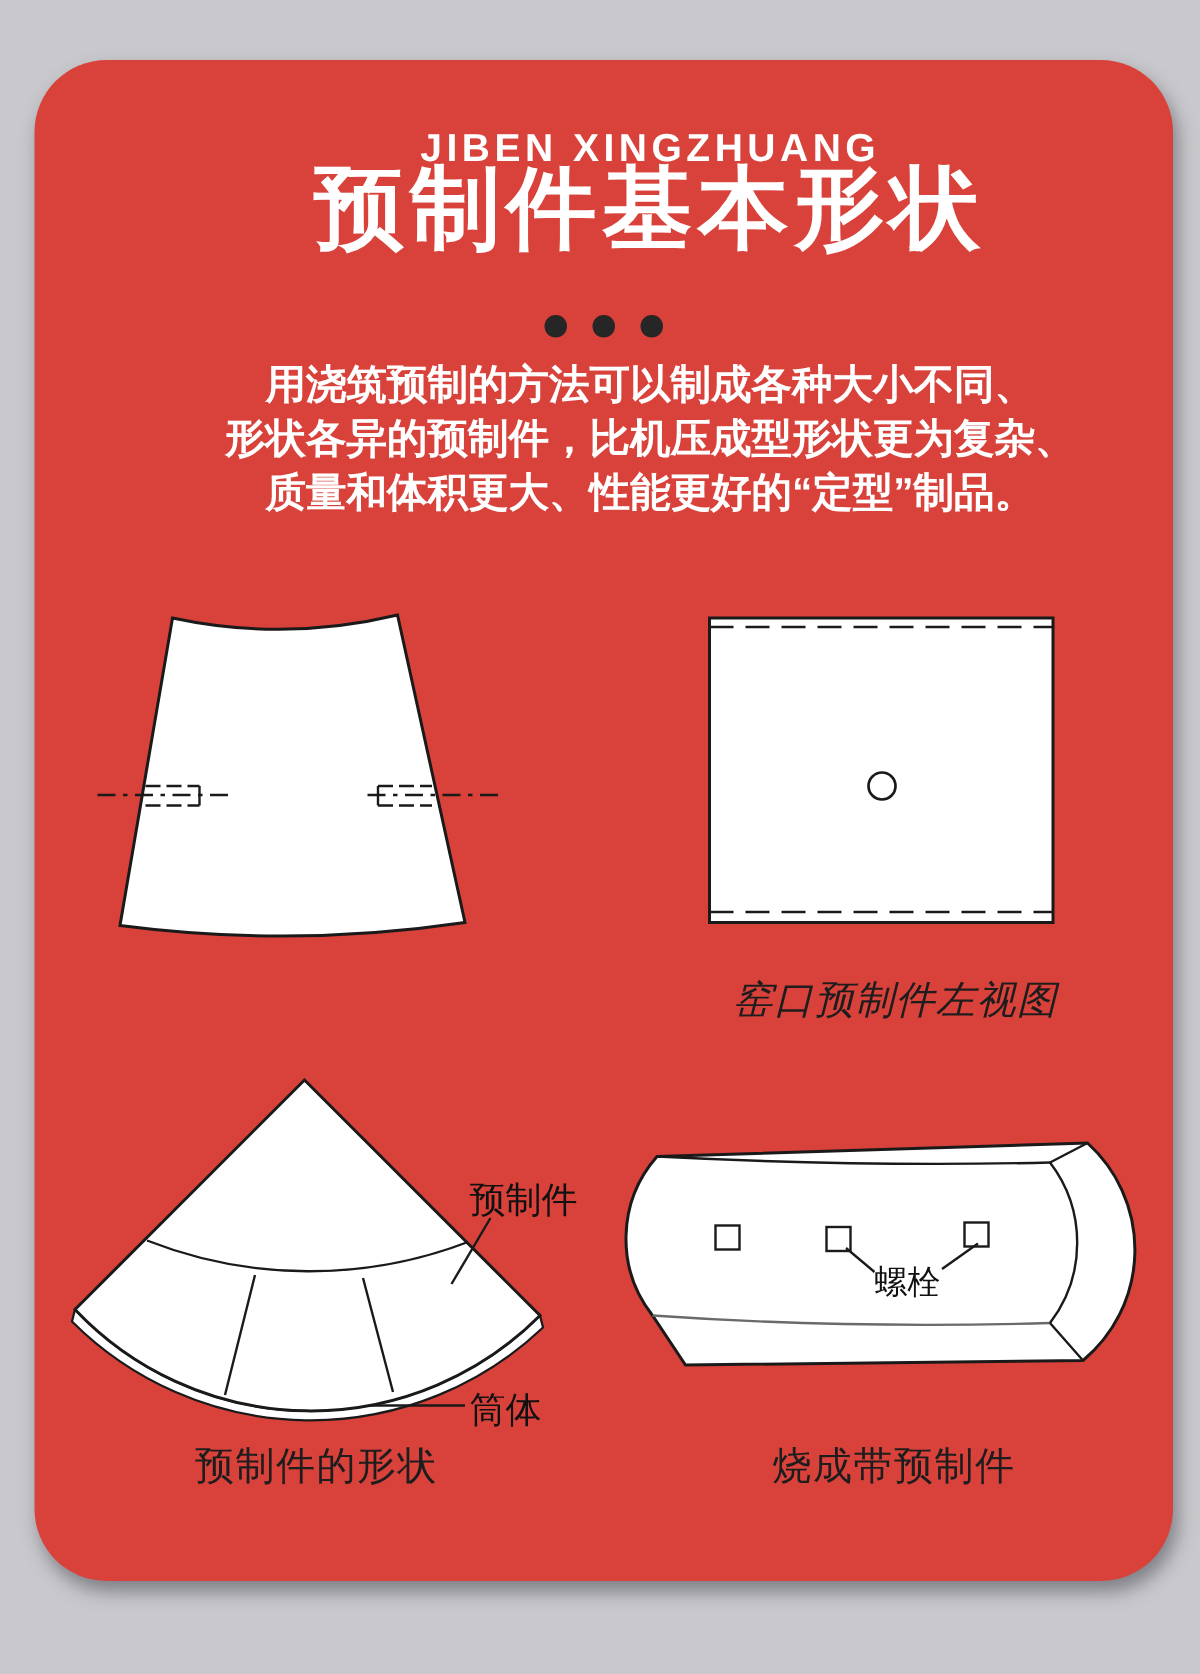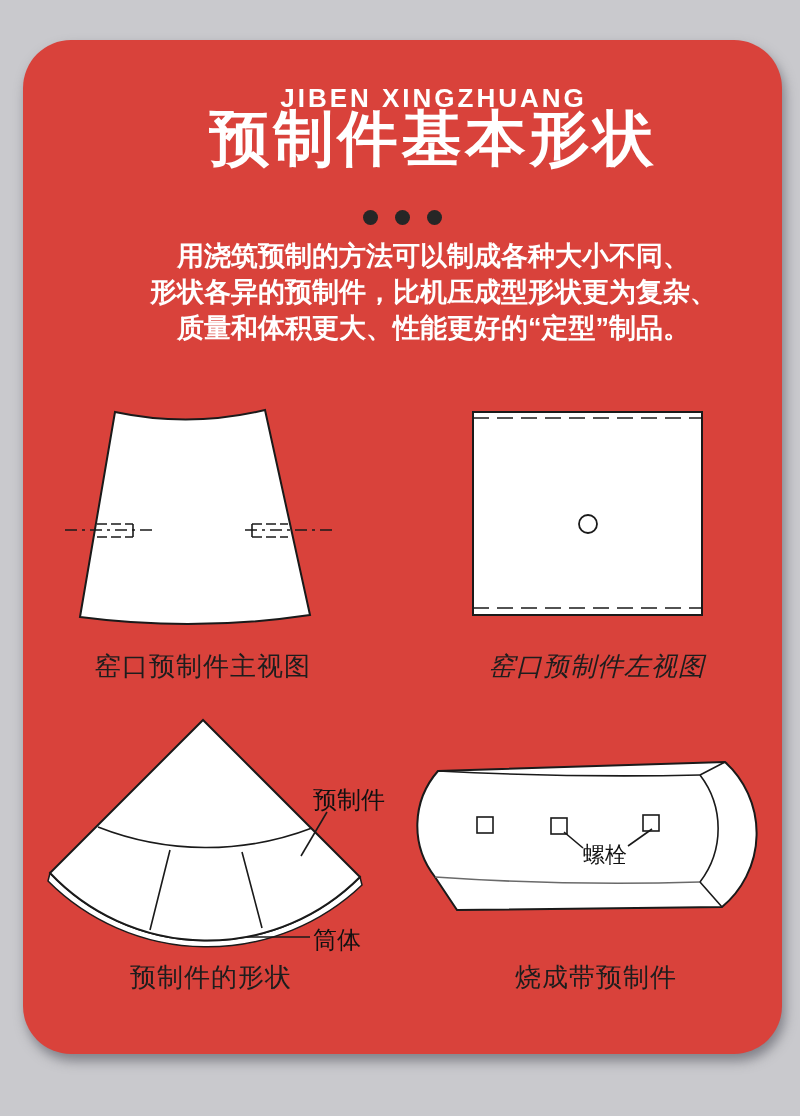--- a/index.html
+++ b/index.html
@@ -99,17 +99,16 @@
 
     <rect x="52" y="67" width="16" height="16" fill="#ffffff" stroke="#1a1a1a" stroke-width="1.6"></rect>
     <rect x="126" y="68" width="16" height="16" fill="#ffffff" stroke="#1a1a1a" stroke-width="1.6"></rect>
     <rect x="218" y="65" width="16" height="16" fill="#ffffff" stroke="#1a1a1a" stroke-width="1.6"></rect>
 
     <path d="M139,82 L158,98" stroke="#1a1a1a" stroke-width="1.6" fill="none"></path>
     <path d="M203,96 L227,79" stroke="#1a1a1a" stroke-width="1.6" fill="none"></path>
     <text class="lbl" x="158" y="112" font-size="22">螺栓</text>
   </svg>
 
-  <div class="caption cap-front">窑口预制件主视图</div>
   <div class="caption cap-left">窑口预制件左视图</div>
   <div class="caption cap-shape">预制件的形状</div>
   <div class="caption cap-burn">烧成带预制件</div>
 </div>
 
 </body></html>

